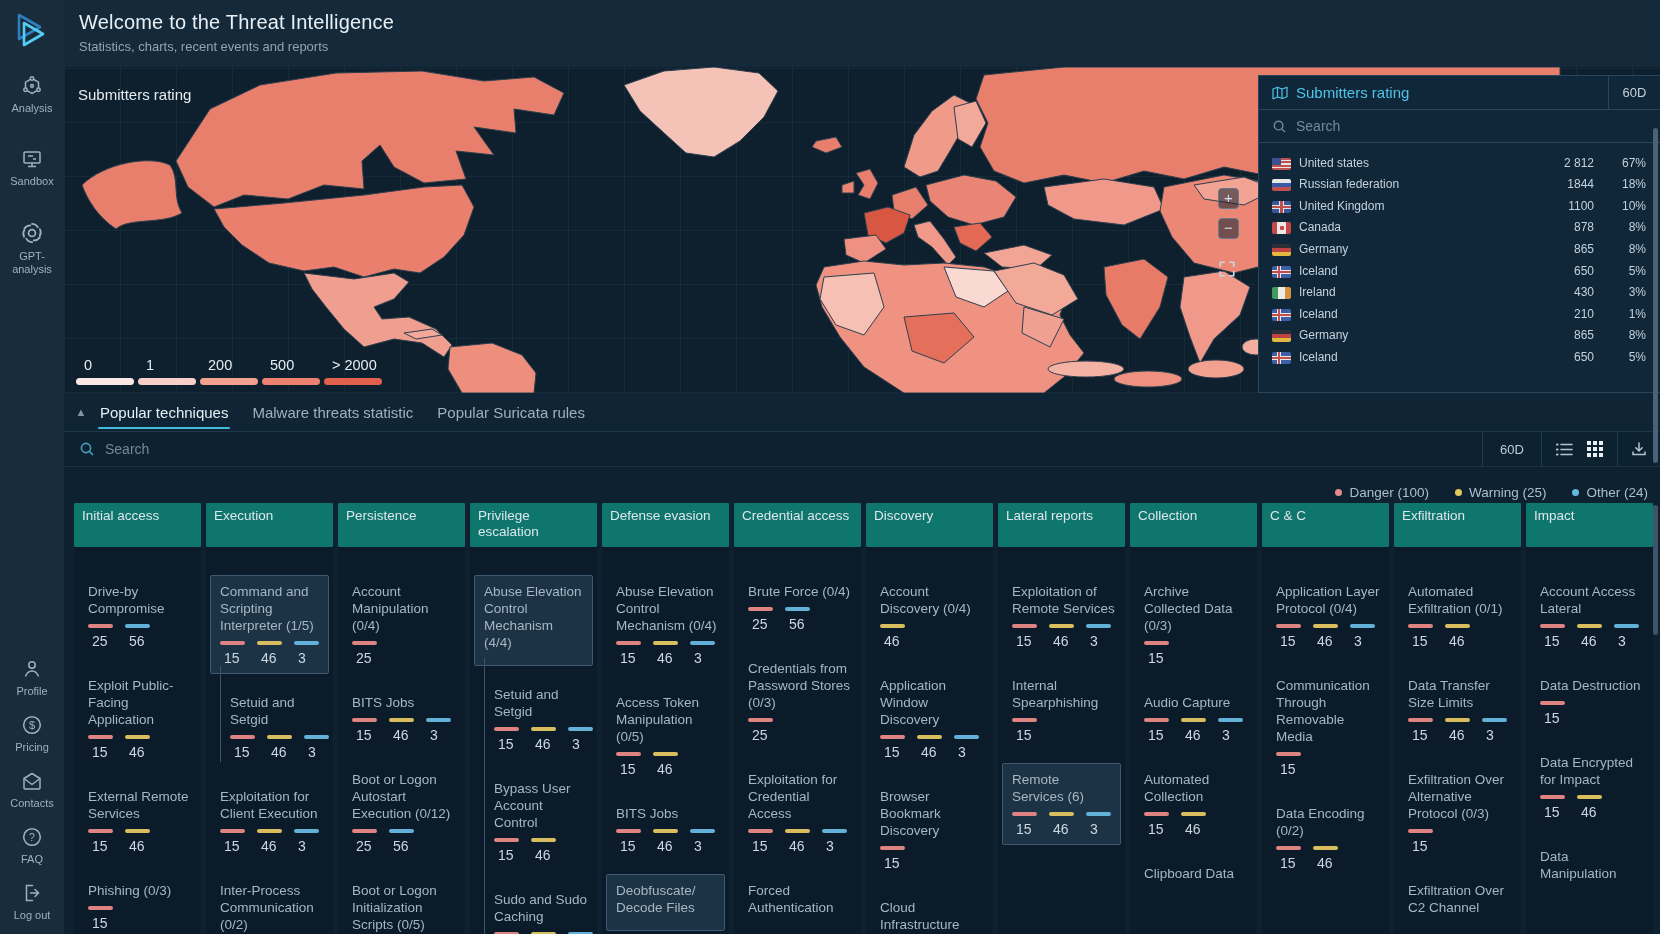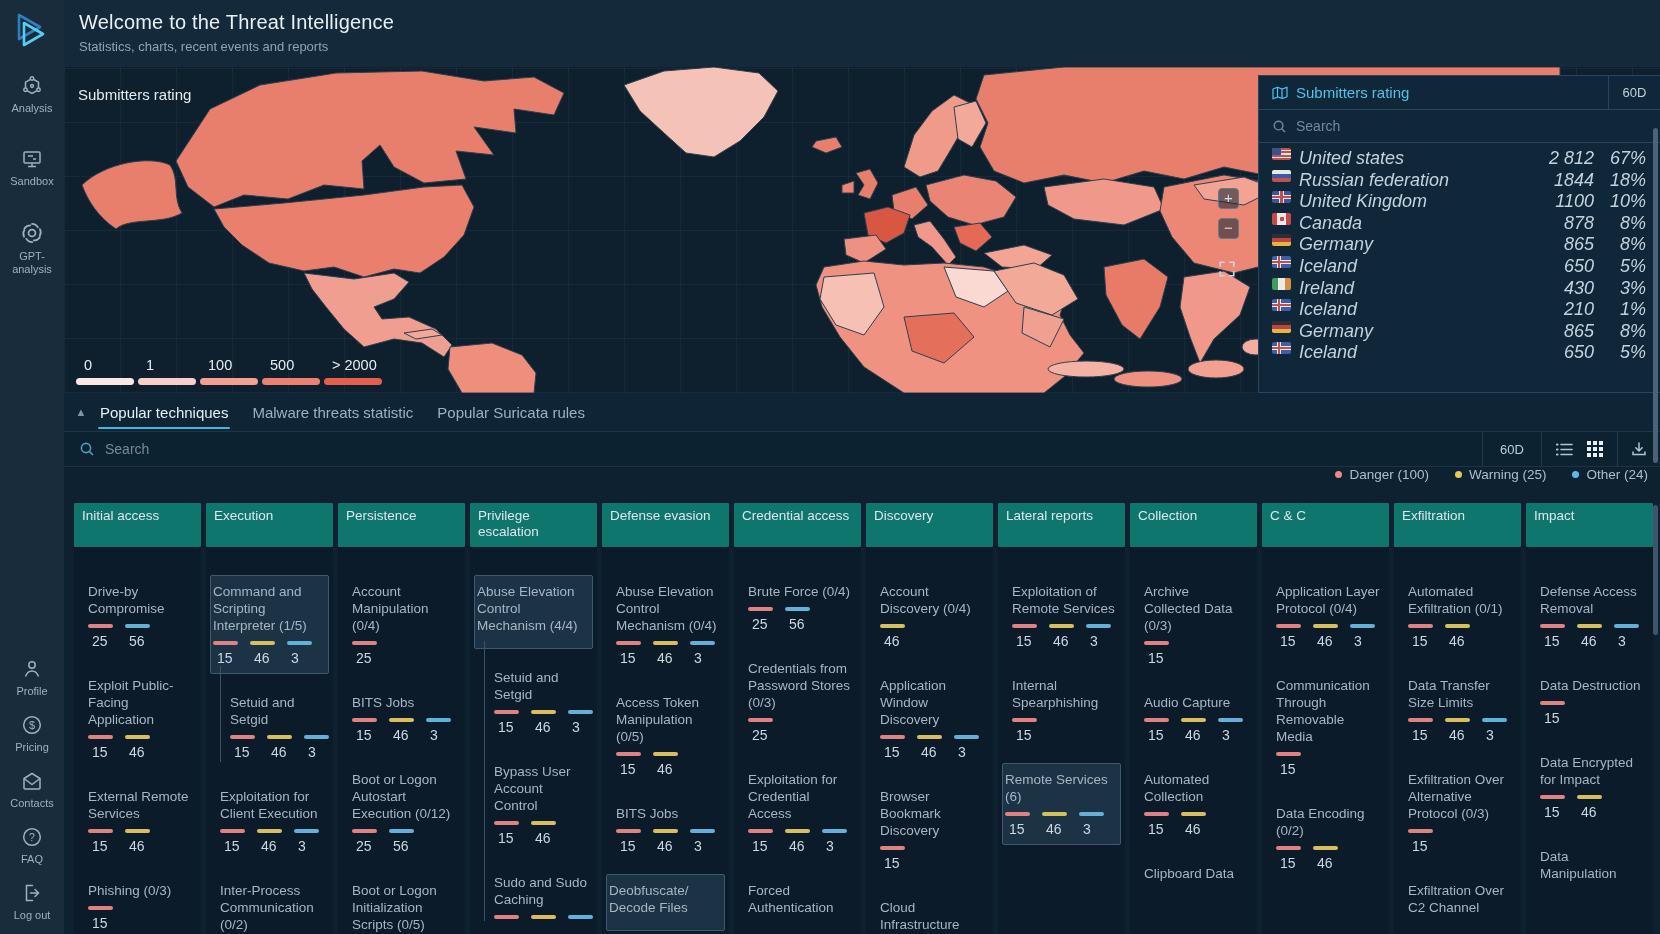--- a/index.html
+++ b/index.html
@@ -37,21 +37,21 @@
 
   
   .panel { position:absolute; left:1258px; top:75px; width:402px; height:318px; background:#10273a; border:1px solid #27455c; border-right:none; z-index:10; display:flex; flex-direction:column; }
   .panel-head { height:34px; border-bottom:1px solid #27455c; display:flex; align-items:center; padding-left:13px; flex:none; }
   .panel-title { color:#4fc3e8; font-size:15px; margin-left:8px; }
   .panel-period { margin-left:auto; border-left:1px solid #27455c; width:52px; height:100%; line-height:33px; text-align:center; font-size:13px; color:#c2d1da; cursor:pointer; }
   .panel-search { height:33px; border-bottom:1px solid #27455c; display:flex; align-items:center; padding-left:13px; gap:9px; flex:none; }
   .panel-search input { background:transparent; border:none; outline:none; color:#cfdbe3; font-size:14px; width:280px; font-family:"Liberation Sans",sans-serif; }
   .panel-search input::placeholder { color:#73899b; }
   .country-list { flex:1; overflow:hidden; padding:5px 14px 0 13px; }
-  .crow { height:21.6px; display:flex; align-items:flex-start; gap:8px; font-size:18px; color:#c4d2dc; cursor:pointer;font-style:italic; }
+  .crow { height:21.6px; display:flex; align-items:flex-end; gap:8px; font-size:12px; color:#c4d2dc; cursor:pointer; }
   .crow .name { white-space:nowrap; }
   .crow .val { margin-left:auto; width:58px; text-align:right; }
   .crow .pct { width:44px; text-align:right; }
 
   .flag { width:19px; height:12px; border-radius:2px; flex:none; position:relative; overflow:hidden; background:#888; }
   .flag.us { background:repeating-linear-gradient(180deg,#c2514d 0 1.8px,#e9e6e2 1.8px 3.4px); }
   .flag.us::after { content:""; position:absolute; left:0; top:0; width:9px; height:7px; background:#3c5290; }
   .flag.ru { background:linear-gradient(180deg,#e8e8e6 0 33%,#3a59a8 33% 66%,#c2514d 66%); }
   .flag.ba { background:linear-gradient(125deg,#3b57a8 42%,#e6c23c 42% 78%,#3b57a8 78%); }
   .flag.gb { background:
@@ -84,38 +84,38 @@
   .toolbar { position:absolute; left:64px; top:432px; right:0; height:35px; background:#0d2231; border-bottom:1px solid #1b3344; display:flex; align-items:stretch; z-index:5; }
   .tsearch { flex:1; display:flex; align-items:center; gap:10px; padding-left:15px; }
   .tsearch input { background:transparent; border:none; outline:none; color:#cfdbe3; font-size:14px; width:400px; font-family:"Liberation Sans",sans-serif; }
   .tsearch input::placeholder { color:#73899b; }
   .t60 { width:60px; border-left:1px solid #223c4f; border-right:1px solid #223c4f; display:flex; align-items:center; justify-content:center; font-size:13px; color:#bccbd6; cursor:pointer; }
   .tviews { width:75px; display:flex; align-items:center; justify-content:center; gap:14px; }
   .tdl { width:43px; border-left:1px solid #223c4f; display:flex; align-items:center; justify-content:center; cursor:pointer; }
   .vicon { cursor:pointer; }
 
   
-  .legendrow { position:absolute; left:64px; top:467px; right:0; height:33px; display:flex; justify-content:flex-end; align-items:flex-start; gap:26px; padding-right:12px; background:#0d2130; z-index:4; }
+  .legendrow { position:absolute; left:64px; top:467px; right:0; height:33px; display:flex; justify-content:flex-end; align-items:flex-end; gap:26px; padding-right:12px; background:#0d2130; z-index:4; }
   .litem { display:flex; align-items:center; gap:7px; font-size:13.5px; color:#aebfcb; cursor:pointer; }
   .dot { width:7px; height:7px; border-radius:50%; }
   .dot.danger { background:#e98a8a; } .dot.warning { background:#e3c95c; } .dot.other { background:#62b8e0; }
 
   
   .matrix { position:absolute; left:64px; top:500px; right:0; bottom:0; overflow:hidden; padding:3px 0 0 10px; display:flex; gap:5px; }
   .mcol { width:127px; flex:none; background:rgba(8,21,33,.45); }
   .mhead { height:44px; background:#0f766e; color:#dde6ec; font-size:13.5px; line-height:16px; padding:5px 8px; border-radius:1px; }
   .cards { display:flex; flex-direction:column; gap:28px; padding:36px 9px 0 14px; }
   .card { cursor:pointer; }
   .card .name { color:#a6b7c3; font-size:13.5px; line-height:17px; }
   .stats { display:flex; gap:12px; margin-top:7px; }
   .stat { display:flex; flex-direction:column; gap:5px; }
   .bar { width:25px; height:4px; border-radius:2px; }
   .bar.danger { background:#df8282; } .bar.warning { background:#d9be5f; } .bar.other { background:#61b1d9; }
   .stat .v { font-size:14px; color:#cbd8e1; padding-left:4px; }
-  .card.hl { background:#1c3245; border:1px solid #3e5970; border-radius:2px; padding:7px 2px; margin:-8px -5px -8px -10px; }
+  .card.hl { background:#1c3245; border:1px solid #3e5970; border-radius:2px; padding:7px 9px; margin:-8px -5px -8px -10px; }
   .card.sub { position:relative; padding-left:10px; margin-left:0; }
   .card.sub::before { content:""; position:absolute; left:0; top:-28px; bottom:-2px; border-left:1px solid #3a5469; }
   .matrix-scroll { position:absolute; right:2px; top:505px; width:5px; height:130px; background:#3c5568; border-radius:3px; z-index:40; cursor:pointer; }
 
   svg { display:block; }
 </style>
 </head>
 <body>
 
 <div class="sidebar">
@@ -270,21 +270,21 @@
 
   <div class="item">
         <div class="num">0</div>
         <div class="sw" style="background: rgb(251, 232, 228);"></div>
       </div>
       <div class="item">
         <div class="num">1</div>
         <div class="sw" style="background: rgb(247, 207, 200);"></div>
       </div>
       <div class="item">
-        <div class="num">100</div>
+        <div class="num">200</div>
         <div class="sw" style="background: rgb(242, 160, 143);"></div>
       </div>
       <div class="item">
         <div class="num">500</div>
         <div class="sw" style="background: rgb(236, 129, 112);"></div>
       </div>
       <div class="item">
         <div class="num">&gt; 2000</div>
         <div class="sw" style="background: rgb(226, 96, 76);"></div>
       </div>
@@ -1053,21 +1053,21 @@
               
             </div>
           </div>
       </div>
     </div>
     <div class="mcol">
       <div class="mhead">Impact</div>
       <div class="cards">
 
       <div class="card">
-            <div class="name">Defense Access Removal</div>
+            <div class="name">Account Access Lateral</div>
             <div class="stats">
 
             <div class="stat">
                   <span class="bar danger"></span>
                   <span class="v">15</span>
                 </div>
             <div class="stat">
                   <span class="bar warning"></span>
                   <span class="v">46</span>
                 </div>

